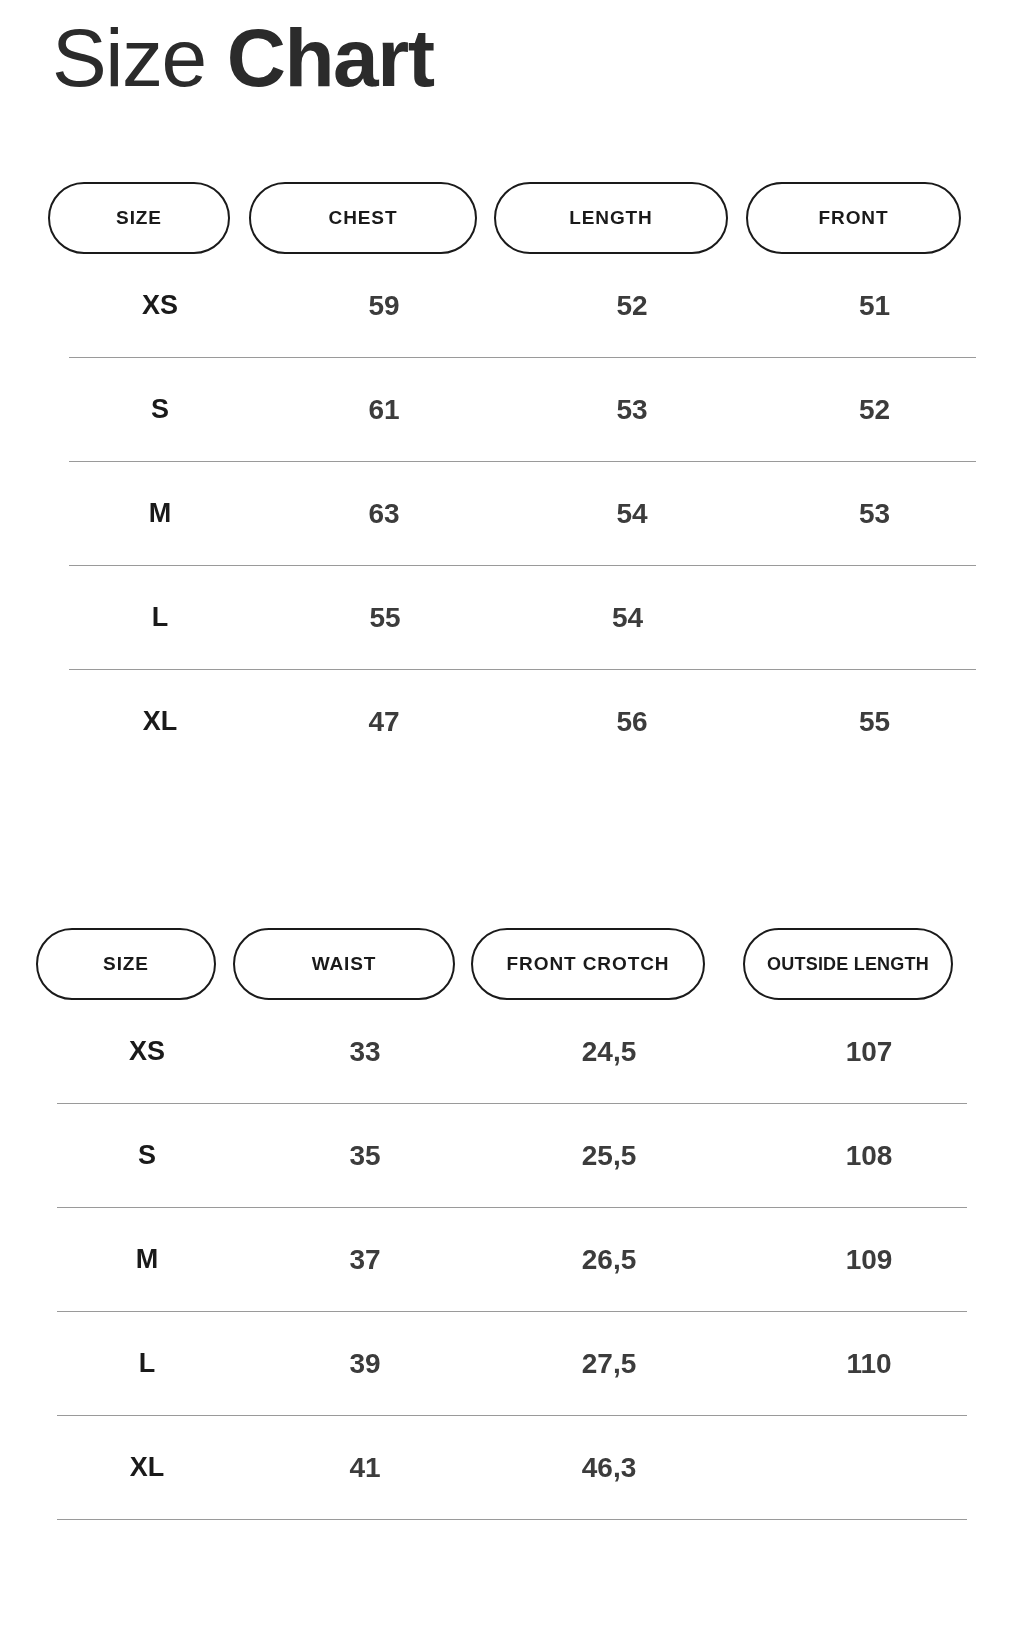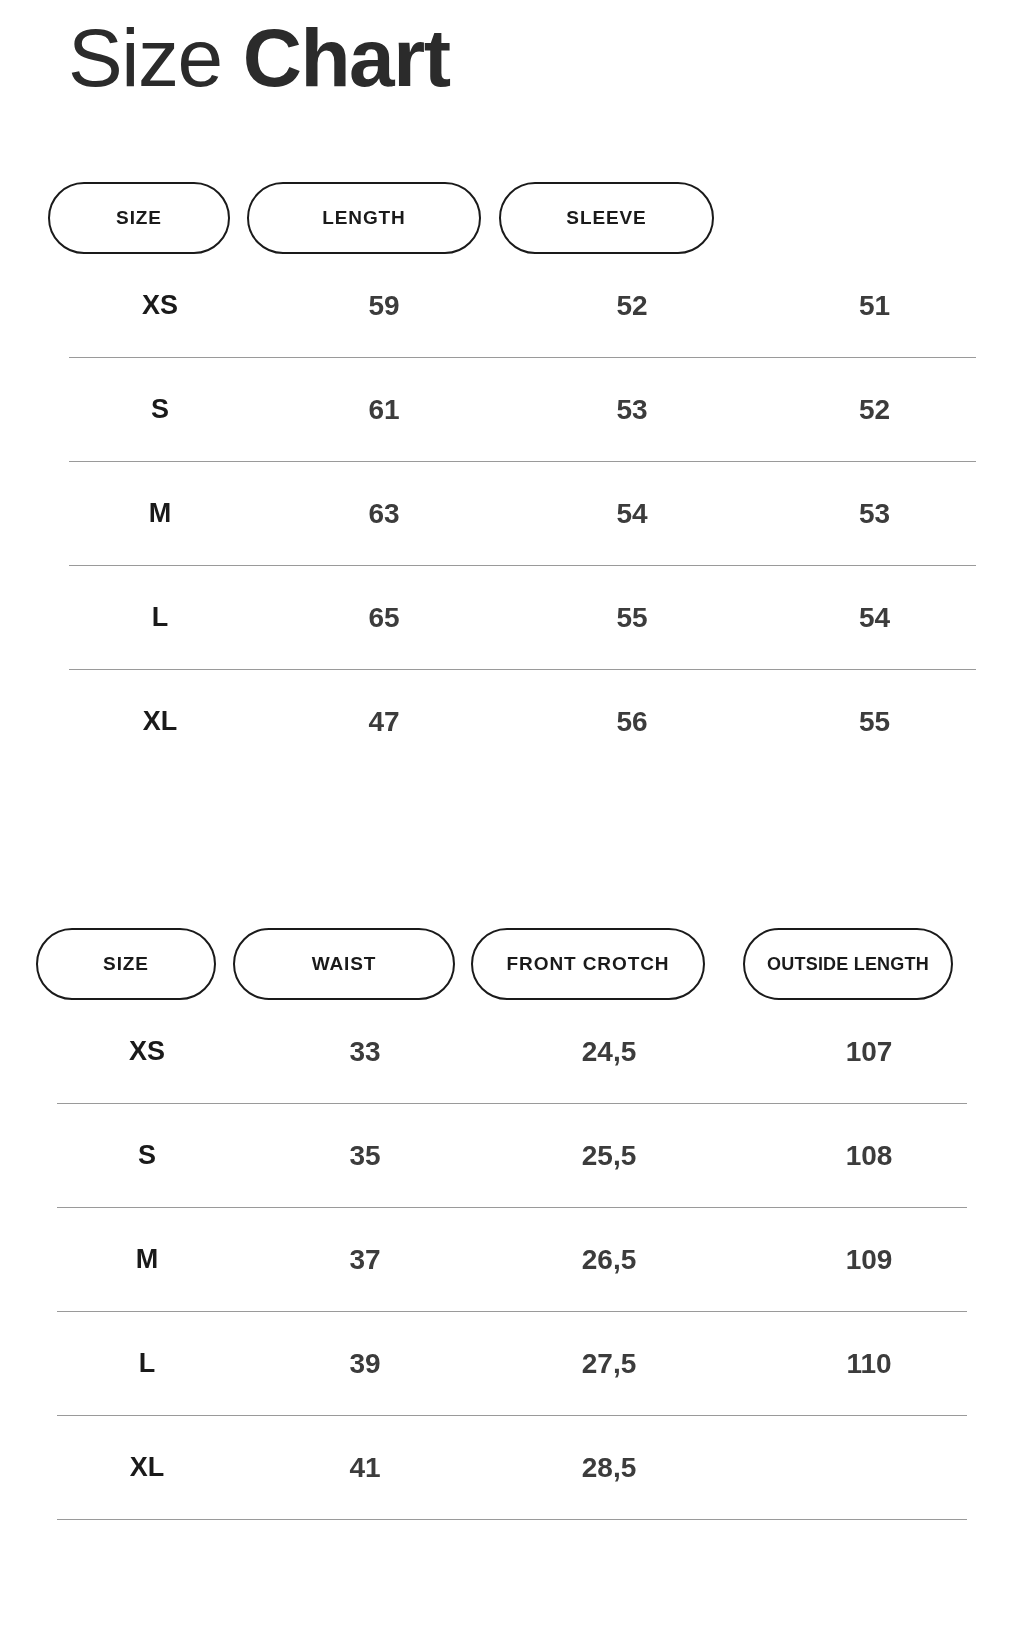--- a/index.html
+++ b/index.html
@@ -20,21 +20,21 @@
   .page {
     position: relative;
     width: 1024px;
     height: 1634px;
     padding: 0;
   }
 
   
   .page-title {
     position: absolute;
-    left: 68px;
+    left: 52px;
     top: 8px;
     font-size: 82px;
     line-height: 100px;
     letter-spacing: -1.5px;
     white-space: nowrap;
     color: #2b2b2b;
   }
   .page-title .t-light { font-weight: 400; }
   .page-title .t-bold  { font-weight: 700; }
 
@@ -129,22 +129,23 @@
 <div class="page">
 
   <h1 class="page-title">
     <span class="t-light">Size</span><span> </span><span class="t-bold">Chart</span>
   </h1>
 
   <section class="size-table" id="table-apparel">
 
     <div class="header-row">
       <div class="pill pill-0">SIZE</div>
+      <div class="pill pill-1">CHEST</div>
       <div class="pill pill-2">LENGTH</div>
-      <div class="pill pill-3">SLEEVE</div>
+      <div class="pill pill-3">FRONT</div>
     </div>
 
     <div class="row-group">
 
       <div class="data-row">
         <div class="cell cell-0 size-cell">XS</div>
         <div class="cell cell-1">59</div>
         <div class="cell cell-2">52</div>
         <div class="cell cell-3">51</div>
       </div>
@@ -161,21 +162,20 @@
       <div class="data-row">
         <div class="cell cell-0 size-cell">M</div>
         <div class="cell cell-1">63</div>
         <div class="cell cell-2">54</div>
         <div class="cell cell-3">53</div>
       </div>
       <div class="divider"></div>
 
       <div class="data-row">
         <div class="cell cell-0 size-cell">L</div>
-        <div class="cell cell-1">65</div>
         <div class="cell cell-2">55</div>
         <div class="cell cell-3">54</div>
       </div>
       <div class="divider"></div>
 
       <div class="data-row">
         <div class="cell cell-0 size-cell">XL</div>
         <div class="cell cell-1">47</div>
         <div class="cell cell-2">56</div>
         <div class="cell cell-3">55</div>
@@ -223,20 +223,20 @@
         <div class="cell cell-0 size-cell">L</div>
         <div class="cell cell-1">39</div>
         <div class="cell cell-2">27,5</div>
         <div class="cell cell-3">110</div>
       </div>
       <div class="divider"></div>
 
       <div class="data-row">
         <div class="cell cell-0 size-cell">XL</div>
         <div class="cell cell-1">41</div>
-        <div class="cell cell-2">28,5</div>
+        <div class="cell cell-2">46,3</div>
       </div>
       <div class="divider"></div>
 
     </div>
   </section>
 
 </div>
 
 </body></html>

